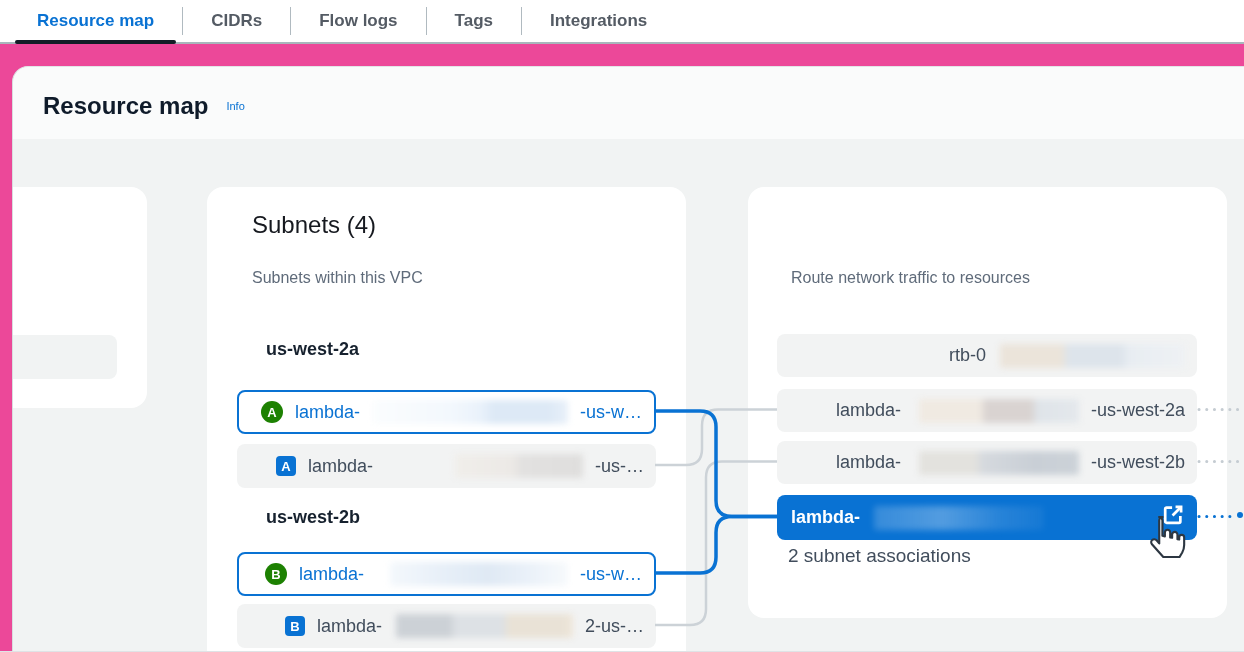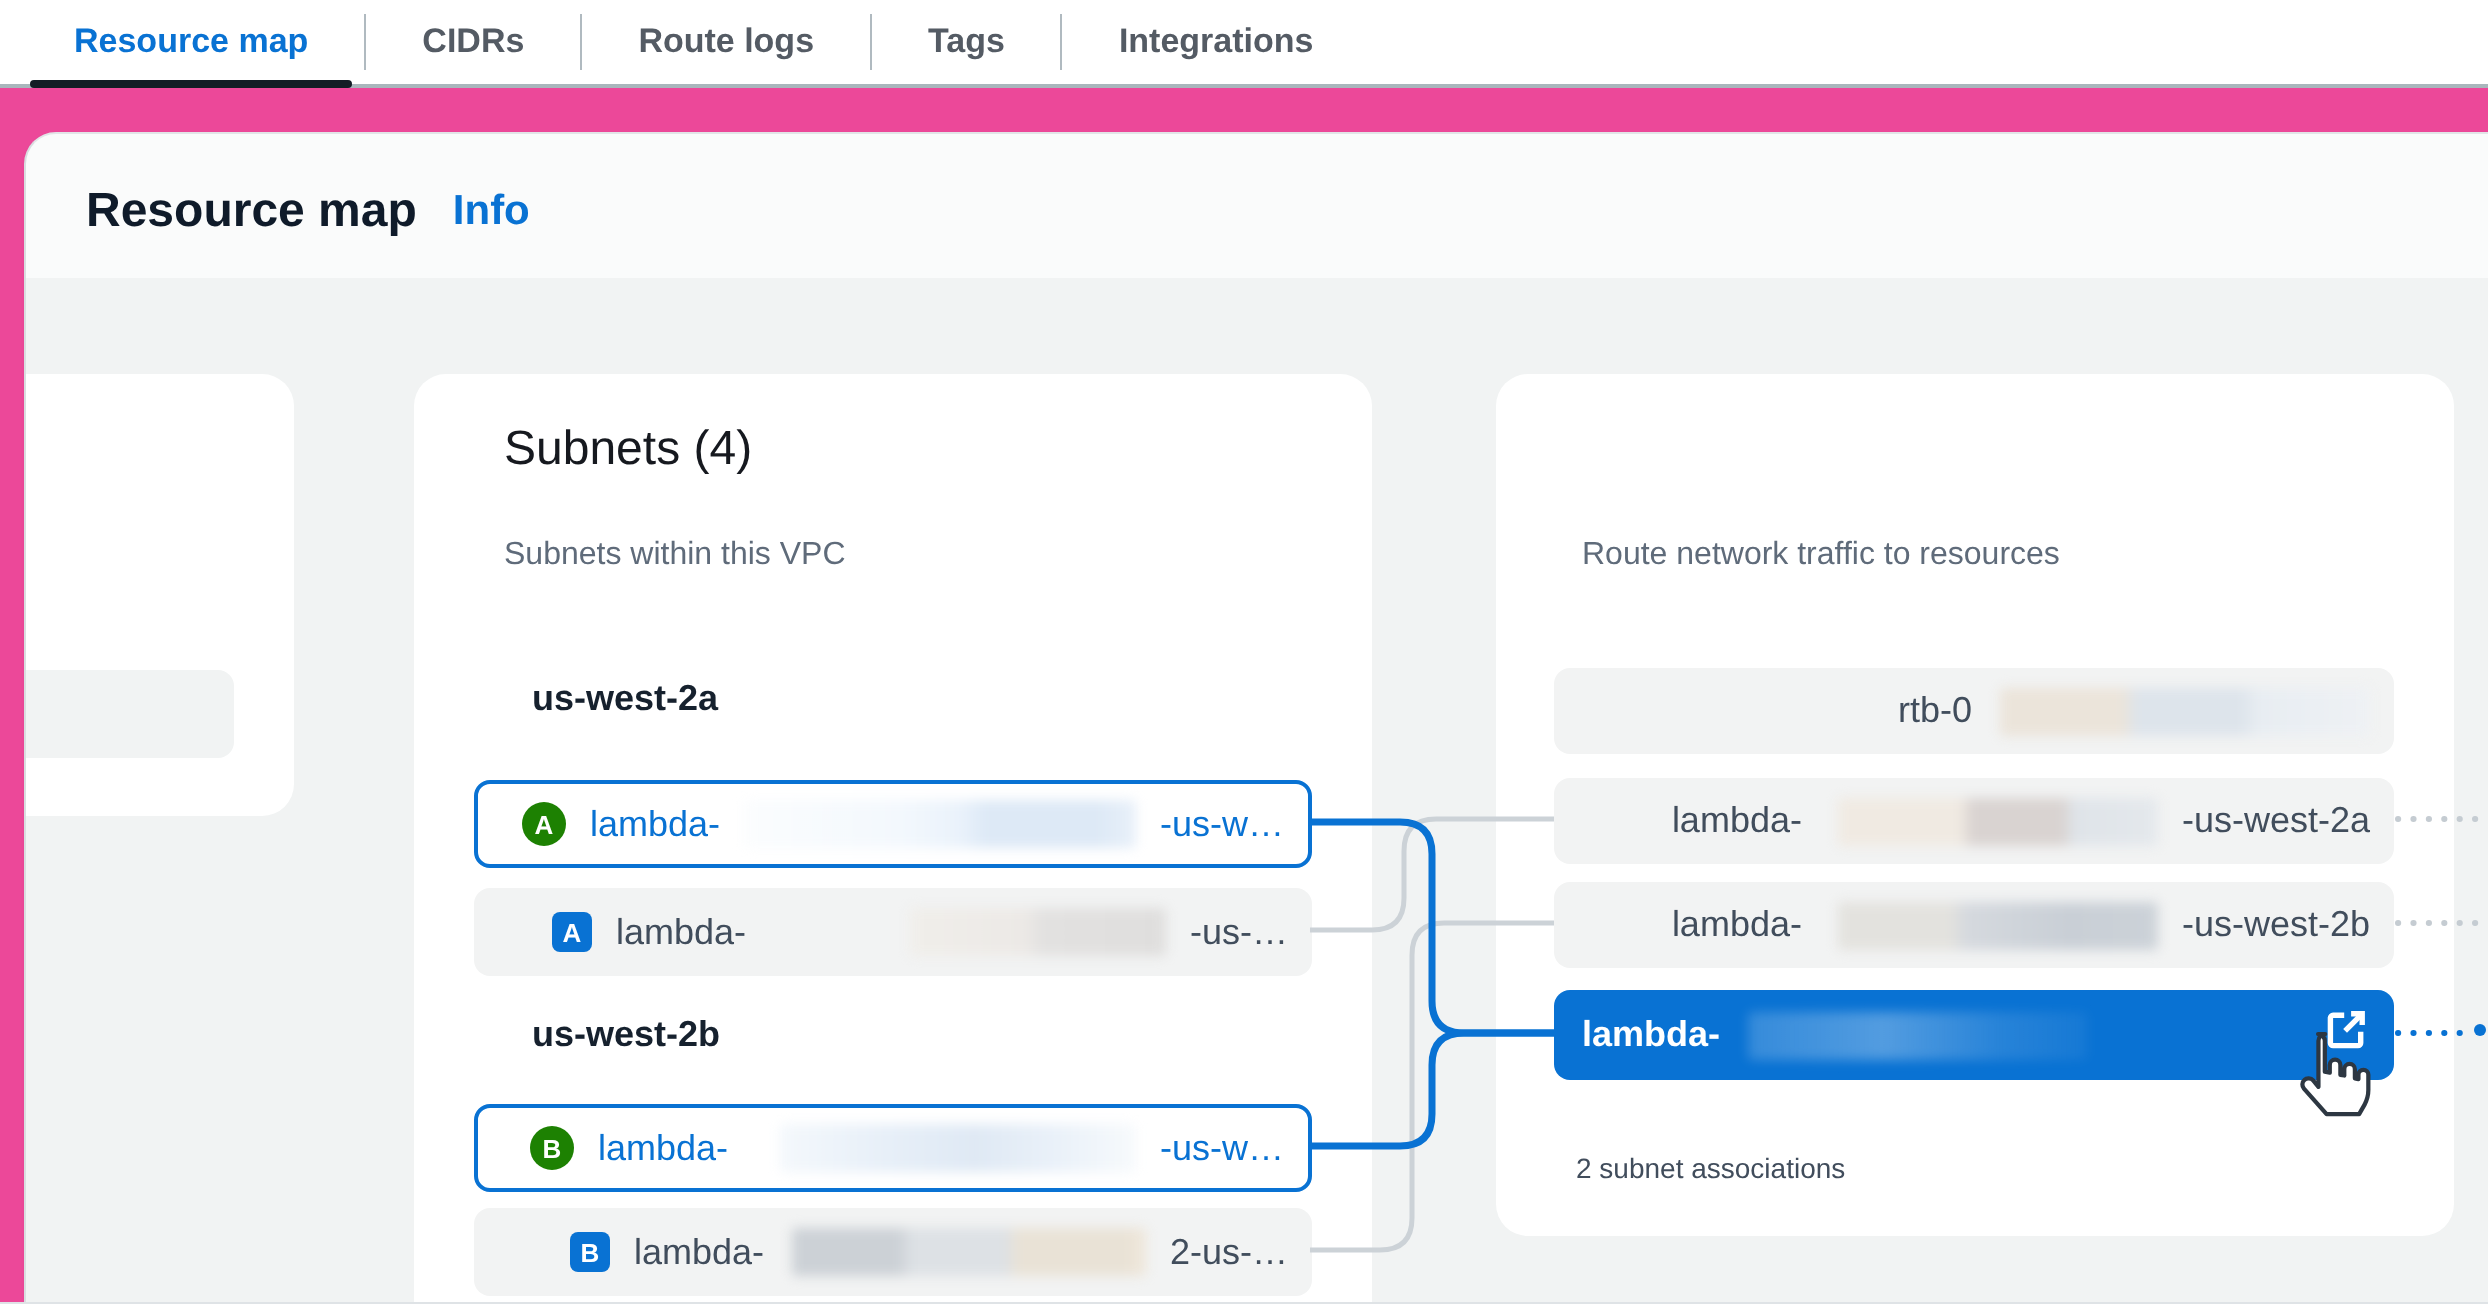--- a/index.html
+++ b/index.html
@@ -34,21 +34,21 @@
     position:absolute; left:12px; top:66px; width:1232px; height:586px;
     background:#fafbfb; border-left:1px solid #d9dde0; border-top:1px solid #e2e5e7;
     border-top-left-radius:16px; overflow:hidden;
     box-shadow:0 1px 2px rgba(0,0,0,.04);
   }
   .panel-header{
     position:absolute; left:0; top:0; right:0; height:72px;
     display:flex; align-items:center; gap:18px; padding:6px 0 0 30px;
   }
   .panel-title{ font-size:24px; font-weight:700; color:#0f1b2a; }
-  .info-link{ font-size:21px; font-weight:700; color:#0972d3; cursor:pointer; text-decoration:none; }
+  .info-link{ font-size:11px; font-weight:400; color:#0972d3; cursor:pointer; text-decoration:none; }
   .panel-content{
     position:absolute; left:0; right:0; top:72px; bottom:0; background:#f1f3f3;
   }
 
   
   .col-card{ position:absolute; background:#ffffff; border-radius:16px; }
   .vpc-card{ left:-18px; top:48px; width:152px; height:221px; }
   .vpc-row{
     position:absolute; left:-18px; top:196px; width:122px; height:44px;
     background:#f1f3f3; border-radius:8px; cursor:pointer;
@@ -85,21 +85,21 @@
   }
   .badge.green{ width:22px; height:22px; border-radius:50%; background:#1d8102; }
   .badge.blue{ width:20px; height:20px; border-radius:4px; background:#0972d3; }
 
   .redact{
     display:inline-block; height:24px; border-radius:2px;
     filter:blur(3px); flex:0 0 auto;
   }
 
   .route-details{
-    position:absolute; left:40px; top:358px; font-size:14px; color:#414d5c; line-height:22px;margin-top:28px;
+    position:absolute; left:40px; top:358px; font-size:19px; color:#414d5c; line-height:22px;
   }
 
   .ext-icon{ margin-left:auto; flex:0 0 auto; }
 
   
   .overlay{
     position:absolute; left:0; top:0; width:1244px; height:652px;
     pointer-events:none; z-index:6;
   }
   .c-gray{ stroke:#ccd2d7; stroke-width:2.5; fill:none; }
@@ -118,21 +118,21 @@
   <div class="tabs-bar">
     <div class="tab active">
         <span>Resource map</span>
       </div>
     <div class="tab-divider"></div>
     <div class="tab">
         <span>CIDRs</span>
       </div>
     <div class="tab-divider"></div>
     <div class="tab">
-        <span>Route logs</span>
+        <span>Flow logs</span>
       </div>
     <div class="tab-divider"></div>
     <div class="tab">
         <span>Tags</span>
       </div>
     <div class="tab-divider"></div>
     <div class="tab">
         <span>Integrations</span>
       </div>
   </div>

